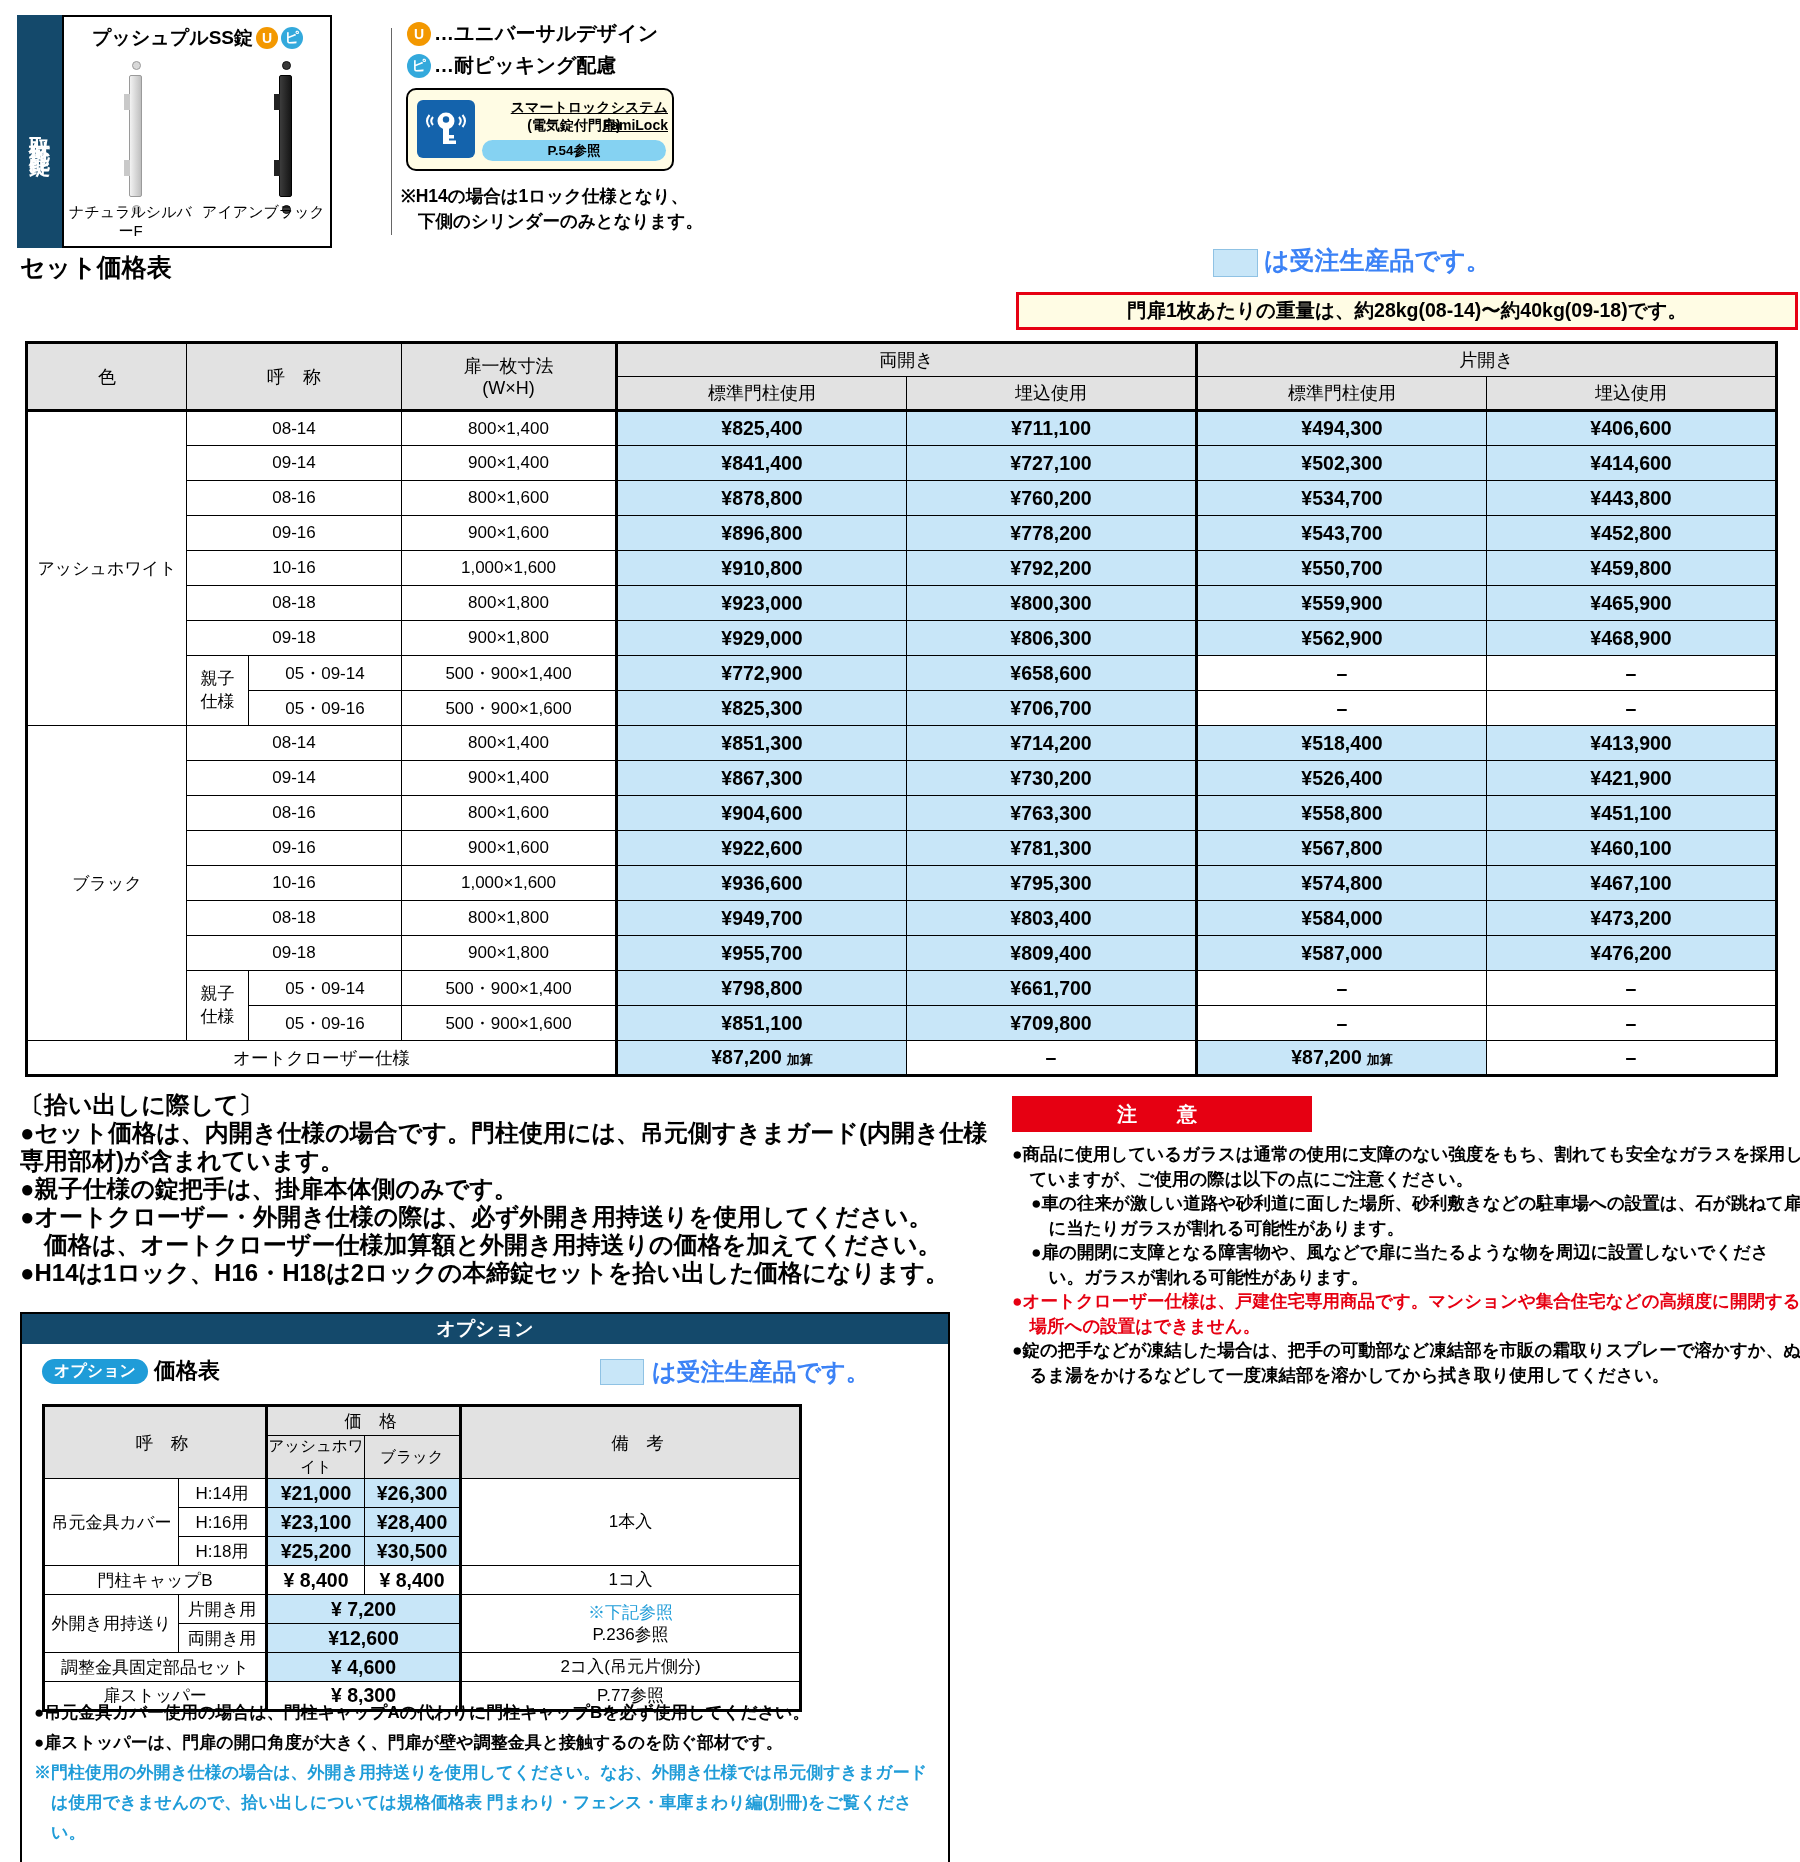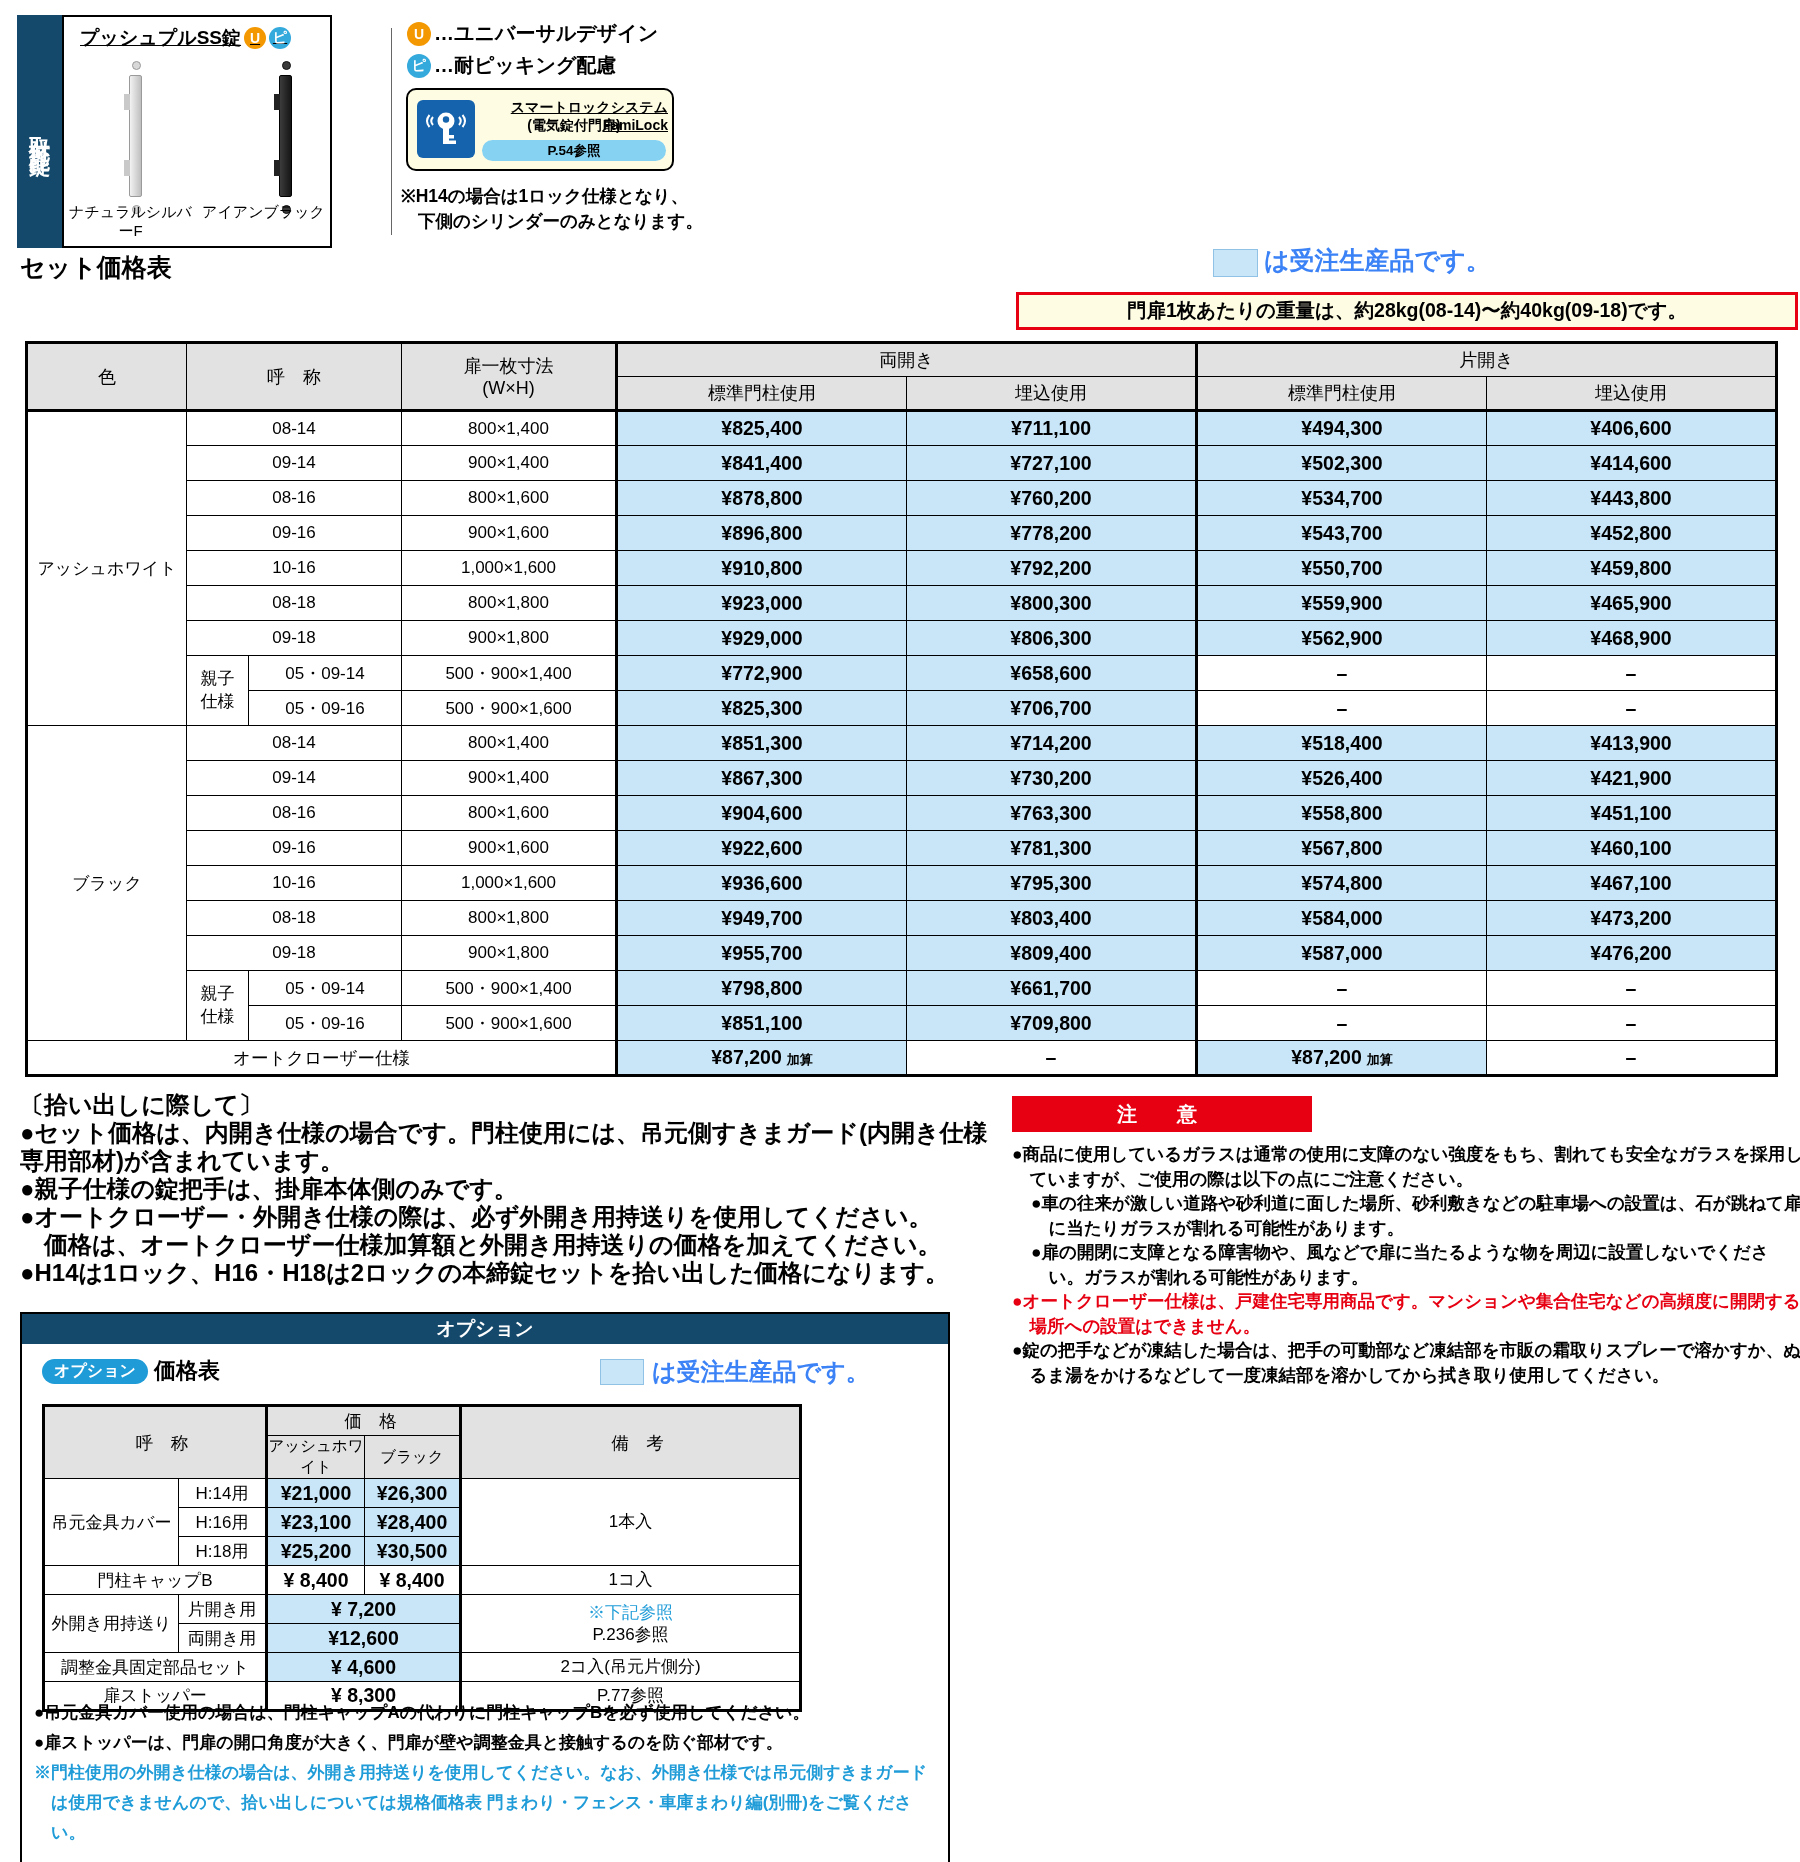--- a/index.html
+++ b/index.html
@@ -5,21 +5,21 @@
 * { margin:0; padding:0; box-sizing:border-box; }
 html,body { width:1800px; height:1862px; background:#fff; font-family:"Liberation Sans",sans-serif; color:#000; }
 body { position:relative; overflow:hidden; }
 .abs { position:absolute; }
 
 
 #side-banner { left:17px; top:15px; width:45px; height:233px; background:#14496b; color:#fff;
   writing-mode:vertical-rl; text-orientation:upright; font-size:21px; font-weight:bold;
   letter-spacing:5px; display:flex; align-items:center; justify-content:center; }
 #lock-box { left:62px; top:15px; width:270px; height:233px; border:2px solid #000; background:#fff; }
-.lock-title { position:absolute; left:16px; top:8px; font-size:19px; font-weight:bold; display:flex; align-items:center; gap:3px;text-decoration:underline; }
+.lock-title { position:absolute; left:28px; top:8px; font-size:19px; font-weight:bold; display:flex; align-items:center; gap:3px; }
 .badge { display:inline-flex; align-items:center; justify-content:center; width:22px; height:22px;
   border-radius:50%; color:#fff; font-size:14px; font-weight:bold; }
 .badge.u { background:#f39800; }
 .badge.pi { background:#33a9dc; }
 .screw { position:absolute; width:9px; height:9px; border-radius:50%; }
 .screw.s { background:#d8d8d8; border:1px solid #999; }
 .screw.k { background:#3a3a3a; border:1px solid #111; }
 .handle { position:absolute; width:13px; height:122px; border-radius:2px; }
 .handle.s { background:linear-gradient(90deg,#f2f2f2,#bfbfbf); border:1px solid #9a9a9a; }
 .handle.k { background:linear-gradient(90deg,#3c3c3c,#151515); border:1px solid #000; }

